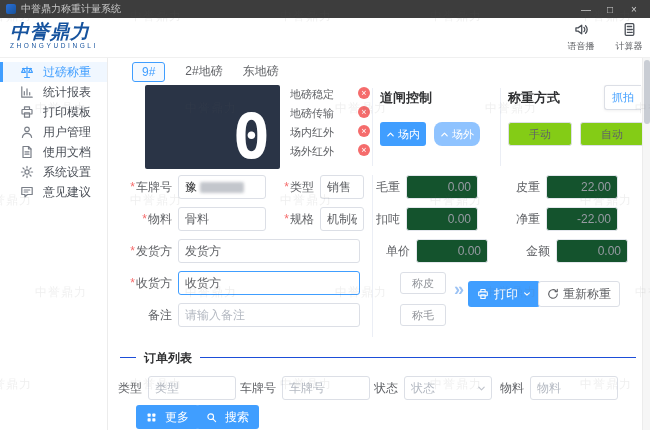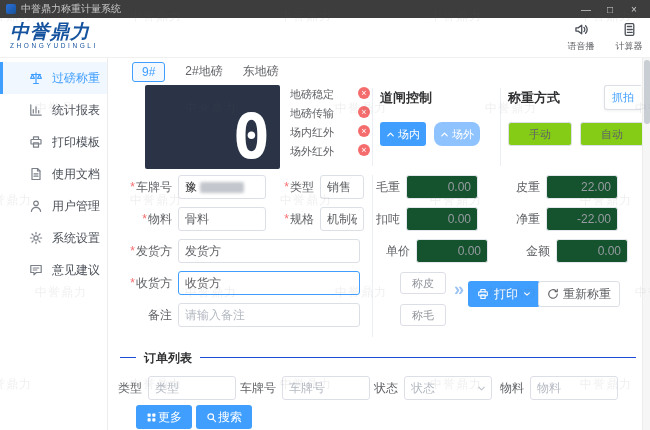--- a/index.html
+++ b/index.html
@@ -23,21 +23,21 @@
   .logo { position:absolute; left:10px; top:4px; line-height:1; }
   .logo-main { font-size:19px; font-weight:bold; font-style:italic; color:#16539e; letter-spacing:1px; }
   .logo-sub { font-size:6.5px; color:#16539e; letter-spacing:2.6px; margin-top:2px; }
   .hactions { position:absolute; right:2px; top:4px; display:flex; gap:10px; }
   .haction { width:38px; display:flex; flex-direction:column; align-items:center; gap:1px;
     color:#606266; font-size:9px; cursor:pointer; }
   .haction svg { color:#4a4f57; }
   
   .sidebar { position:absolute; left:0; top:58px; bottom:0; width:108px; background:#fff;
     border-right:1px solid #ececec; z-index:8; padding-top:4px; }
-  .side-item { height:32px; display:flex; align-items:center; gap:9px; padding-left:26px;
+  .side-item { height:20px; display:flex; align-items:center; gap:9px; padding-left:17px;
     font-size:12px; color:#4a4f57; cursor:pointer; border-left:3px solid transparent; }
   .side-item .sicon { display:flex; color:#7a7f88; }
   .side-item.active { color:#409eff; background:#f0f7ff; border-left-color:#409eff; }
   .side-item.active .sicon { color:#409eff; }
   
   .main { position:absolute; left:108px; top:58px; right:0; bottom:0; background:#fff; }
   .tabs { position:absolute; left:24px; top:3px; display:flex; gap:20px; align-items:center; }
   .tab { font-size:12px; color:#606266; cursor:pointer; padding:2px 0; }
   .tab.active { color:#409eff; border:1px solid #409eff; background:#f4f9ff;
     border-radius:3px; padding:2px 9px; }
@@ -97,21 +97,21 @@
   
   .order-divider { position:absolute; left:12px; right:14px; top:299px; border-top:1px solid #1d4ed8; }
   .order-title { position:absolute; left:16px; top:-8px; background:#fff; padding:0 8px;
     font-size:12px; font-weight:bold; color:#303133; }
   .fgroup { position:absolute; top:318px; display:flex; align-items:center; gap:6px; }
   .fglabel { color:#606266; font-size:12px; }
   .select-wrap { position:relative; display:flex; align-items:center; }
   .select-caret { position:absolute; right:6px; color:#c0c4cc; display:flex; pointer-events:none; }
   .more-btn, .search-btn { position:absolute; top:347px; height:24px; padding:0 10px;
     background:#409eff; border:none; border-radius:3px; color:#fff; font-size:12px;
-    display:flex; align-items:center; gap:1px; cursor:pointer; font-family:inherit; }
+    display:flex; align-items:center; gap:8px; cursor:pointer; font-family:inherit; }
   .more-btn { left:28px; } .search-btn { left:88px; }
   
   .scrollbar { position:absolute; right:0; top:0; bottom:0; width:8px; background:#f6f6f6;
     border-left:1px solid #ececec; }
   .scroll-thumb { position:absolute; left:1px; top:2px; width:6px; height:64px;
     background:#c9cdd4; border-radius:3px; }
   
   #watermark-layer { position:absolute; inset:0; overflow:hidden; pointer-events:none; z-index:40; }
   .wm { position:absolute; font-size:12px; color:rgba(100,100,100,.10); letter-spacing:1px; white-space:nowrap; }
 </style>
@@ -178,35 +178,35 @@
       <svg viewBox="0 0 14 14" width="14" height="14" fill="none" stroke="currentColor" stroke-width="1.2" stroke-linecap="round" stroke-linejoin="round">
           <path d="M4.5 4.5V1.8h5v2.7"></path>
           <rect x="2" y="4.5" width="10" height="4.5" rx="0.6"></rect>
           <path d="M4.5 7.8h5v4.4h-5z"></path>
         </svg>
     </span>
     <span>打印模板</span>
   </div>
   <div class="side-item">
     <span class="sicon">
+      <svg viewBox="0 0 14 14" width="14" height="14" fill="none" stroke="currentColor" stroke-width="1.2" stroke-linecap="round">
+          <circle cx="7" cy="4.4" r="2.3"></circle>
+          <path d="M2.4 12.4c.5-2.9 2.3-4 4.6-4s4.1 1.1 4.6 4"></path>
+        </svg>
+    </span>
+    <span>用户管理</span>
+  </div>
+  <div class="side-item">
+    <span class="sicon">
       <svg viewBox="0 0 14 14" width="14" height="14" fill="none" stroke="currentColor" stroke-width="1.2" stroke-linecap="round" stroke-linejoin="round">
           <path d="M3 1.5h5.5L11 4v8.5H3z"></path>
           <path d="M8.5 1.5V4H11M5 6.8h4M5 9.2h4"></path>
         </svg>
     </span>
     <span>使用文档</span>
-  </div>
-  <div class="side-item">
-    <span class="sicon">
-      <svg viewBox="0 0 14 14" width="14" height="14" fill="none" stroke="currentColor" stroke-width="1.2" stroke-linecap="round">
-          <circle cx="7" cy="4.4" r="2.3"></circle>
-          <path d="M2.4 12.4c.5-2.9 2.3-4 4.6-4s4.1 1.1 4.6 4"></path>
-        </svg>
-    </span>
-    <span>用户管理</span>
   </div>
   <div class="side-item">
     <span class="sicon">
       <svg viewBox="0 0 14 14" width="14" height="14" fill="none" stroke="currentColor" stroke-width="1.2" stroke-linecap="round">
           <circle cx="7" cy="7" r="2.1"></circle>
           <path d="M7 1.4V3M7 11v1.6M1.4 7H3M11 7h1.6M3 3l1.2 1.2M9.8 9.8L11 11M11 3L9.8 4.2M4.2 9.8L3 11"></path>
         </svg>
     </span>
     <span>系统设置</span>
   </div>

